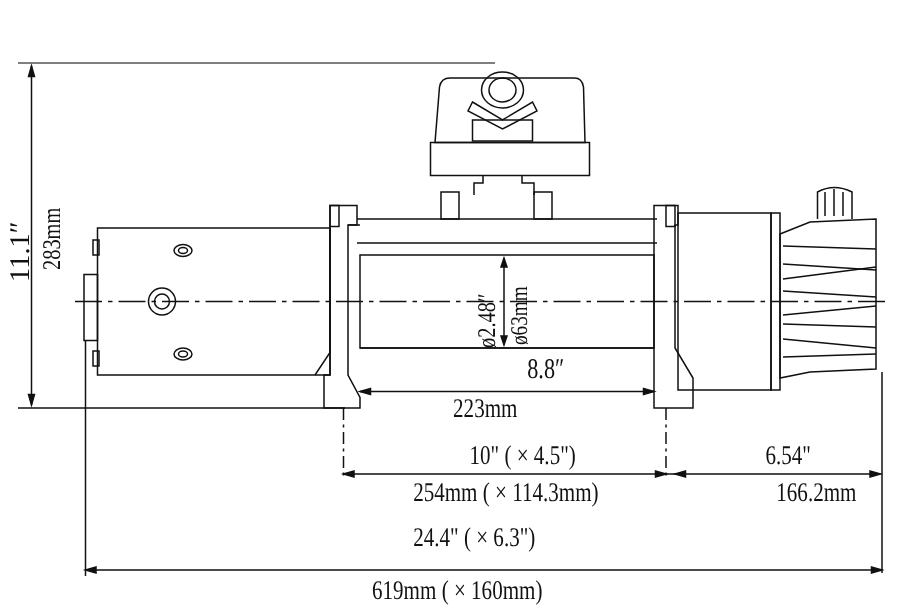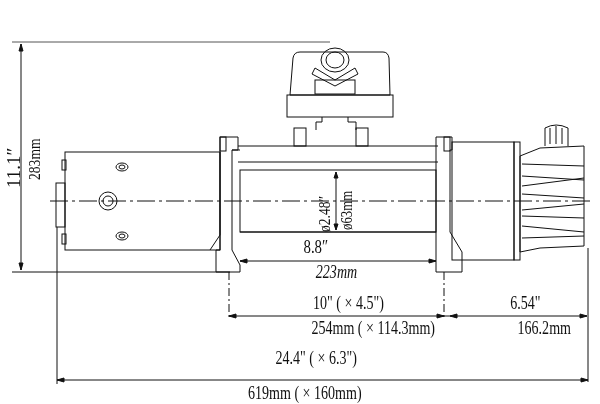--- a/index.html
+++ b/index.html
@@ -108,31 +108,31 @@
   <path d="M57 380 l7 -2 v4 z" fill="#111"></path>
   <path d="M588 380 l-7 -2 v4 z" fill="#111"></path>
 </svg>
 
 <div class="lbl" style="left:4px; top:188px; font-size:19px; transform:rotate(-90deg);">11.1″</div>
 <div class="lbl" style="left:26px; top:180px; font-size:17px; transform:rotate(-90deg) scaleX(0.8);">283mm</div>
 
 <div class="lbl" style="left:316px; top:232px; font-size:17px; transform:rotate(-90deg) scaleX(0.8);">ø2.48″</div>
 <div class="lbl" style="left:339px; top:230px; font-size:16px; transform:rotate(-90deg) scaleX(0.8);">ø63mm</div>
 
-<div class="lbl" style="left:300px; top:237px; width:80px; text-align:left; font-size:19px;">
+<div class="lbl" style="left:300px; top:237px; width:80px; text-align:right; font-size:19px;">
   <span class="cond">8.8″</span>
 </div>
-<div class="lbl" style="left:296px; top:263px; width:80px; text-align:center; font-size:18px;font-style:italic;">
+<div class="lbl" style="left:296px; top:263px; width:80px; font-size:18px;">
   <span class="cond">223mm</span>
 </div>
 
 <div class="lbl" style="left:248px; top:294px; width:200px; text-align:center; font-size:18px;">
   <span class="cond">10" ( × 4.5")</span>
 </div>
-<div class="lbl" style="left:222px; top:319px; width:230px; text-align:right; font-size:18px;">
+<div class="lbl" style="left:222px; top:319px; width:230px; text-align:center; font-size:18px;">
   <span class="cond">254mm ( × 114.3mm)</span>
 </div>
 
 <div class="lbl" style="left:470px; top:294px; width:110px; text-align:center; font-size:18px;">
   <span class="cond">6.54"</span>
 </div>
 <div class="lbl" style="left:484px; top:319px; width:120px; text-align:center; font-size:18px;">
   <span class="cond">166.2mm</span>
 </div>
 

